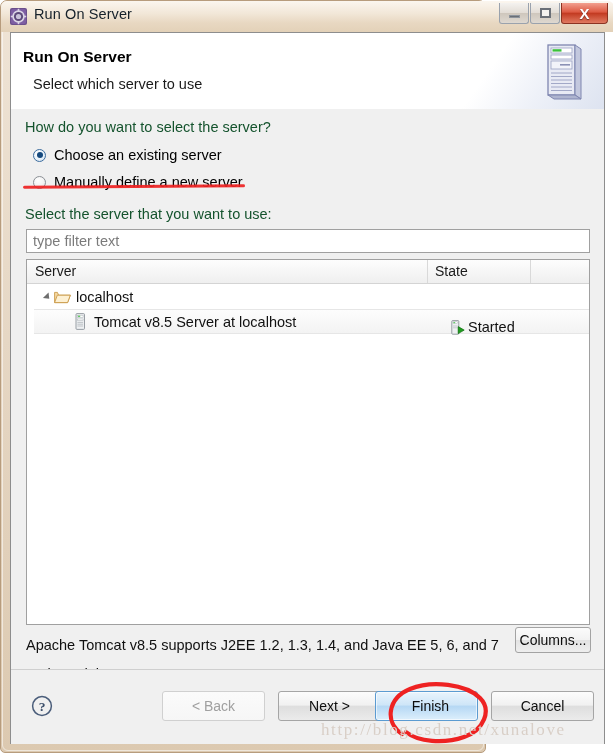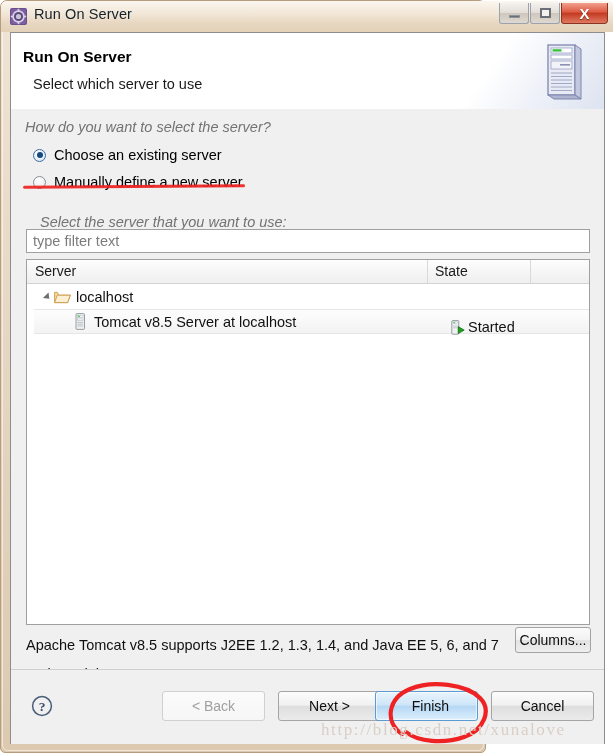--- a/index.html
+++ b/index.html
@@ -147,27 +147,26 @@
   #content {
     position: absolute;
     left: 0; top: 76px;
     width: 593px; height: 560px;
     background: #f0f0f0;
   }
 
   .lbl {
     position: absolute;
     font-size: 14.5px;
-    color: #737373;
+    color: #14532d;
     white-space: nowrap;
-    font-style: italic;
   }
 
   #q-label { left: 14px; top: 10px; }
-  #select-label { left: 14px; top: 105px; margin-left: 15px; }
+  #select-label { left: 14px; top: 97px; }
 
   
   .radio-row {
     position: absolute;
     left: 22px;
     display: flex; align-items: center;
     height: 22px;
   }
   #radio-existing { top: 35px; }
   #radio-new { top: 62px; }

